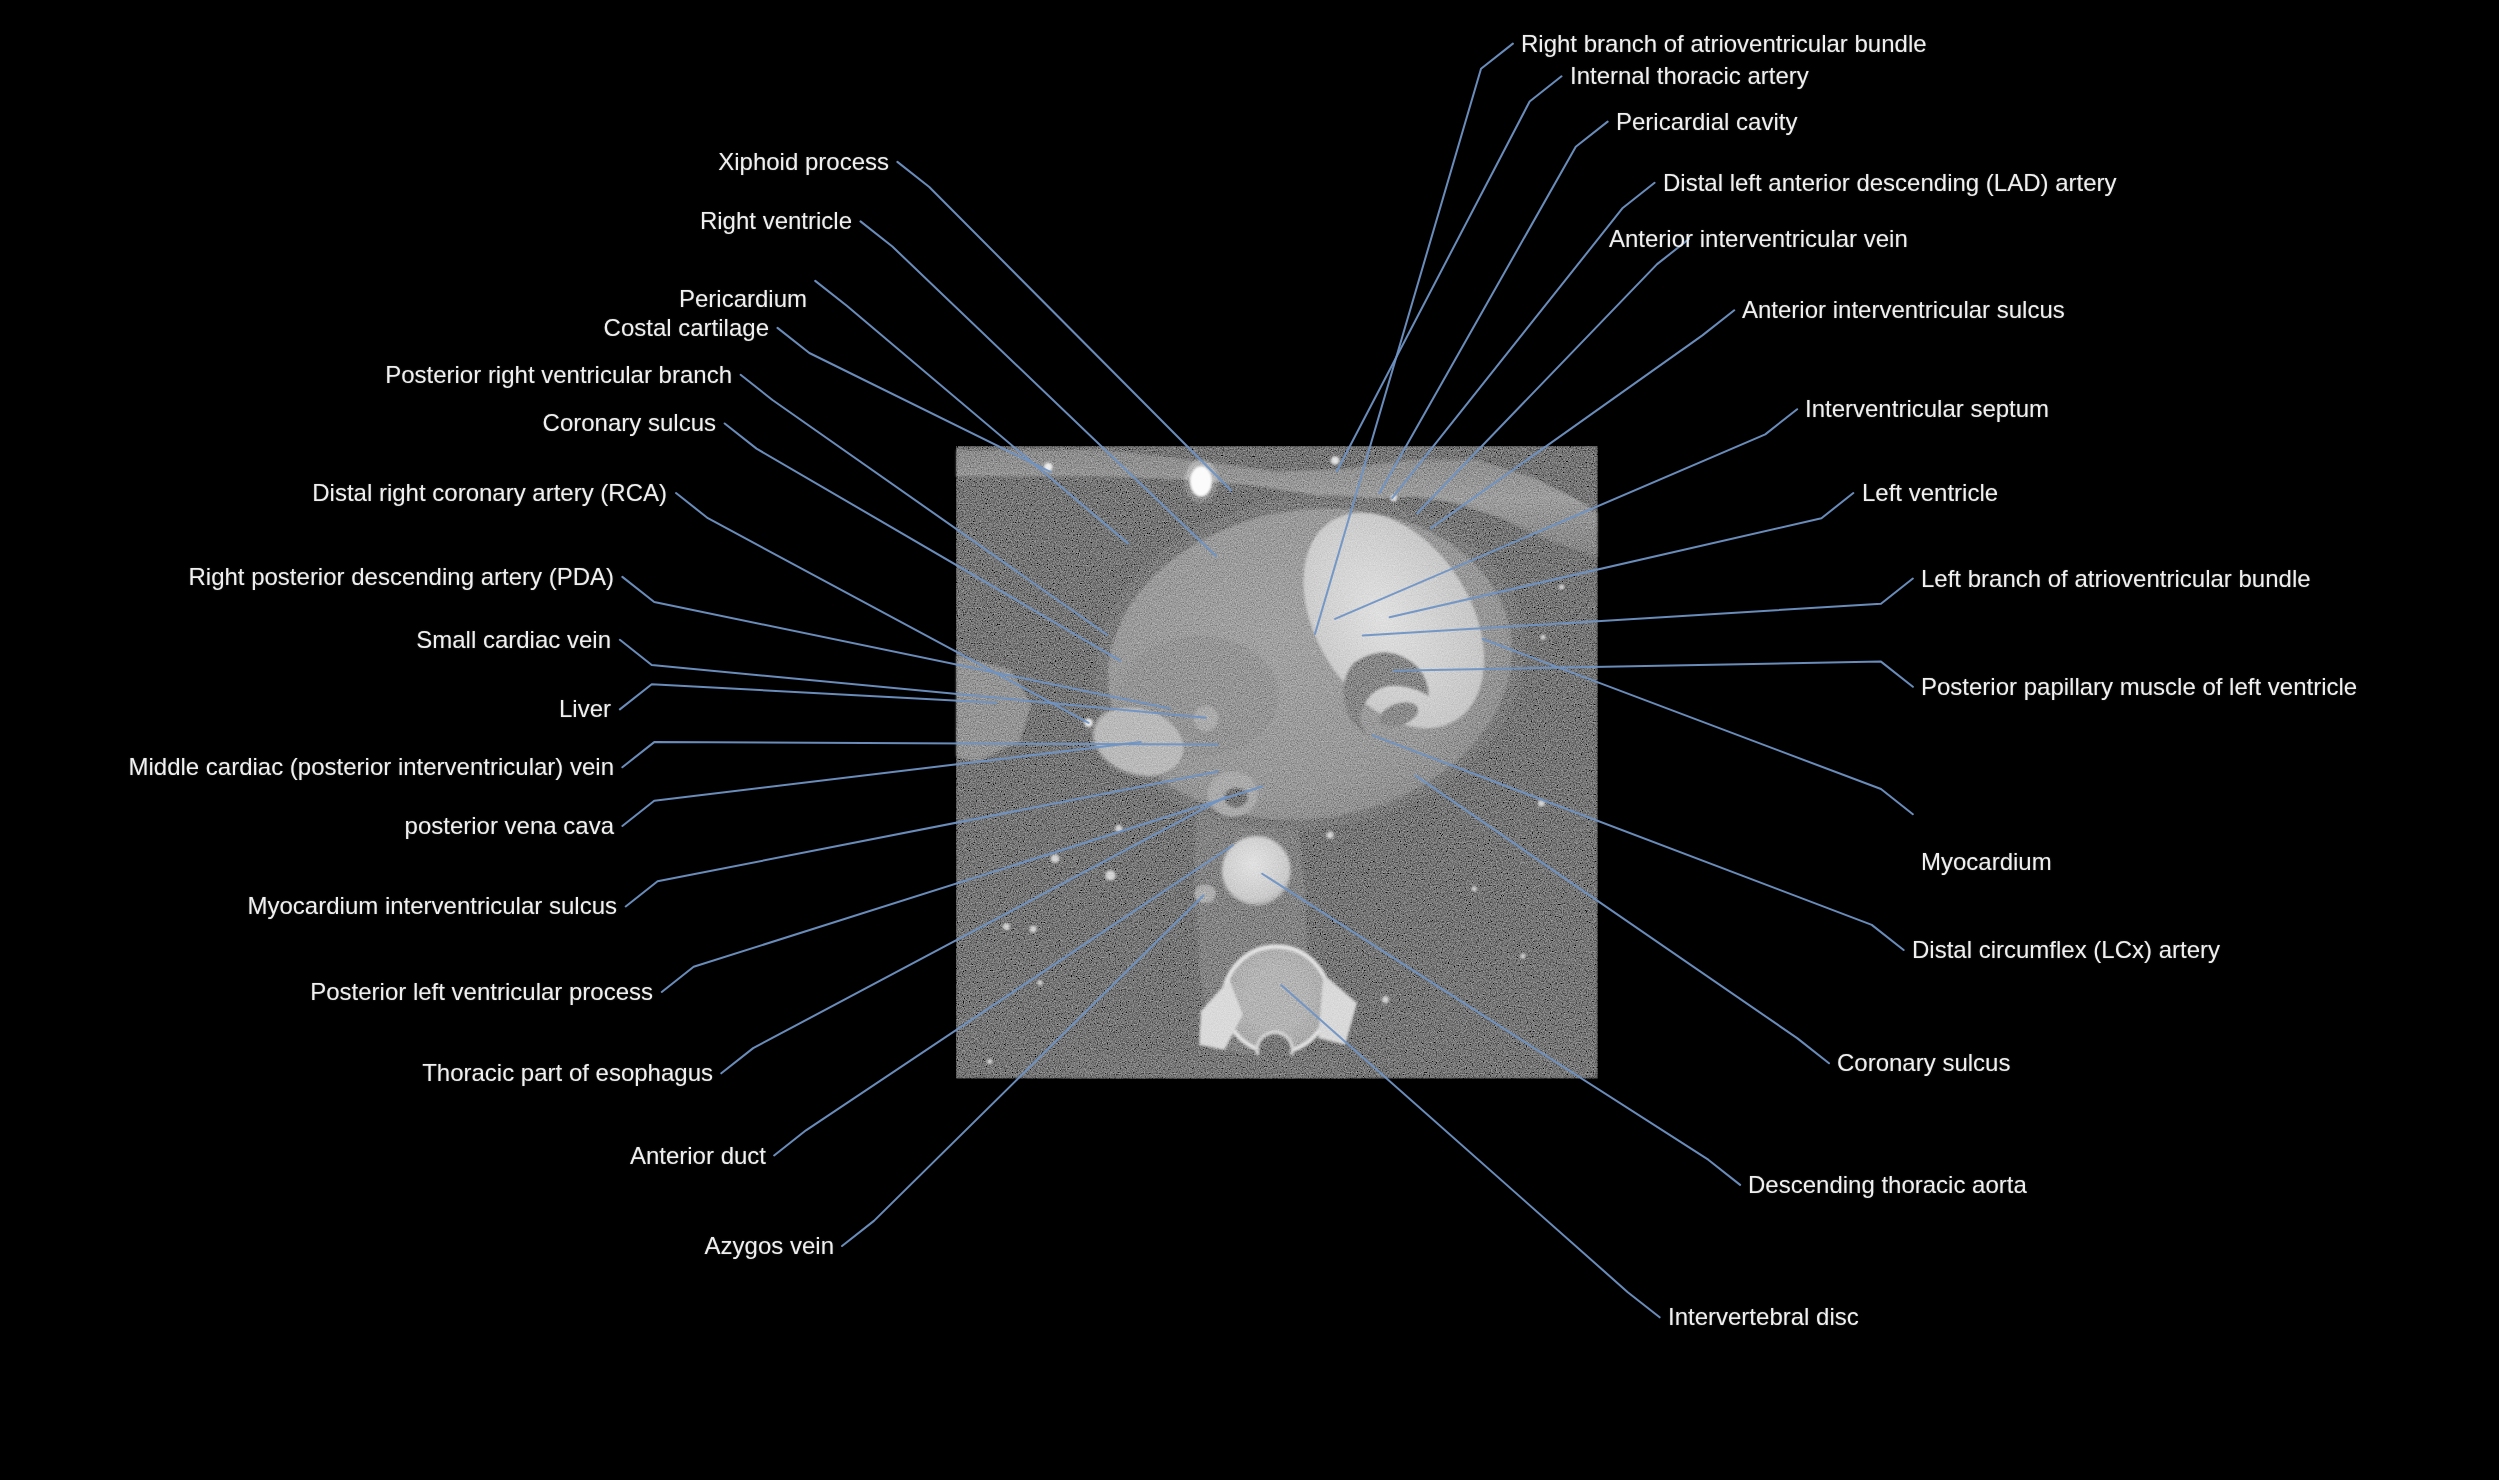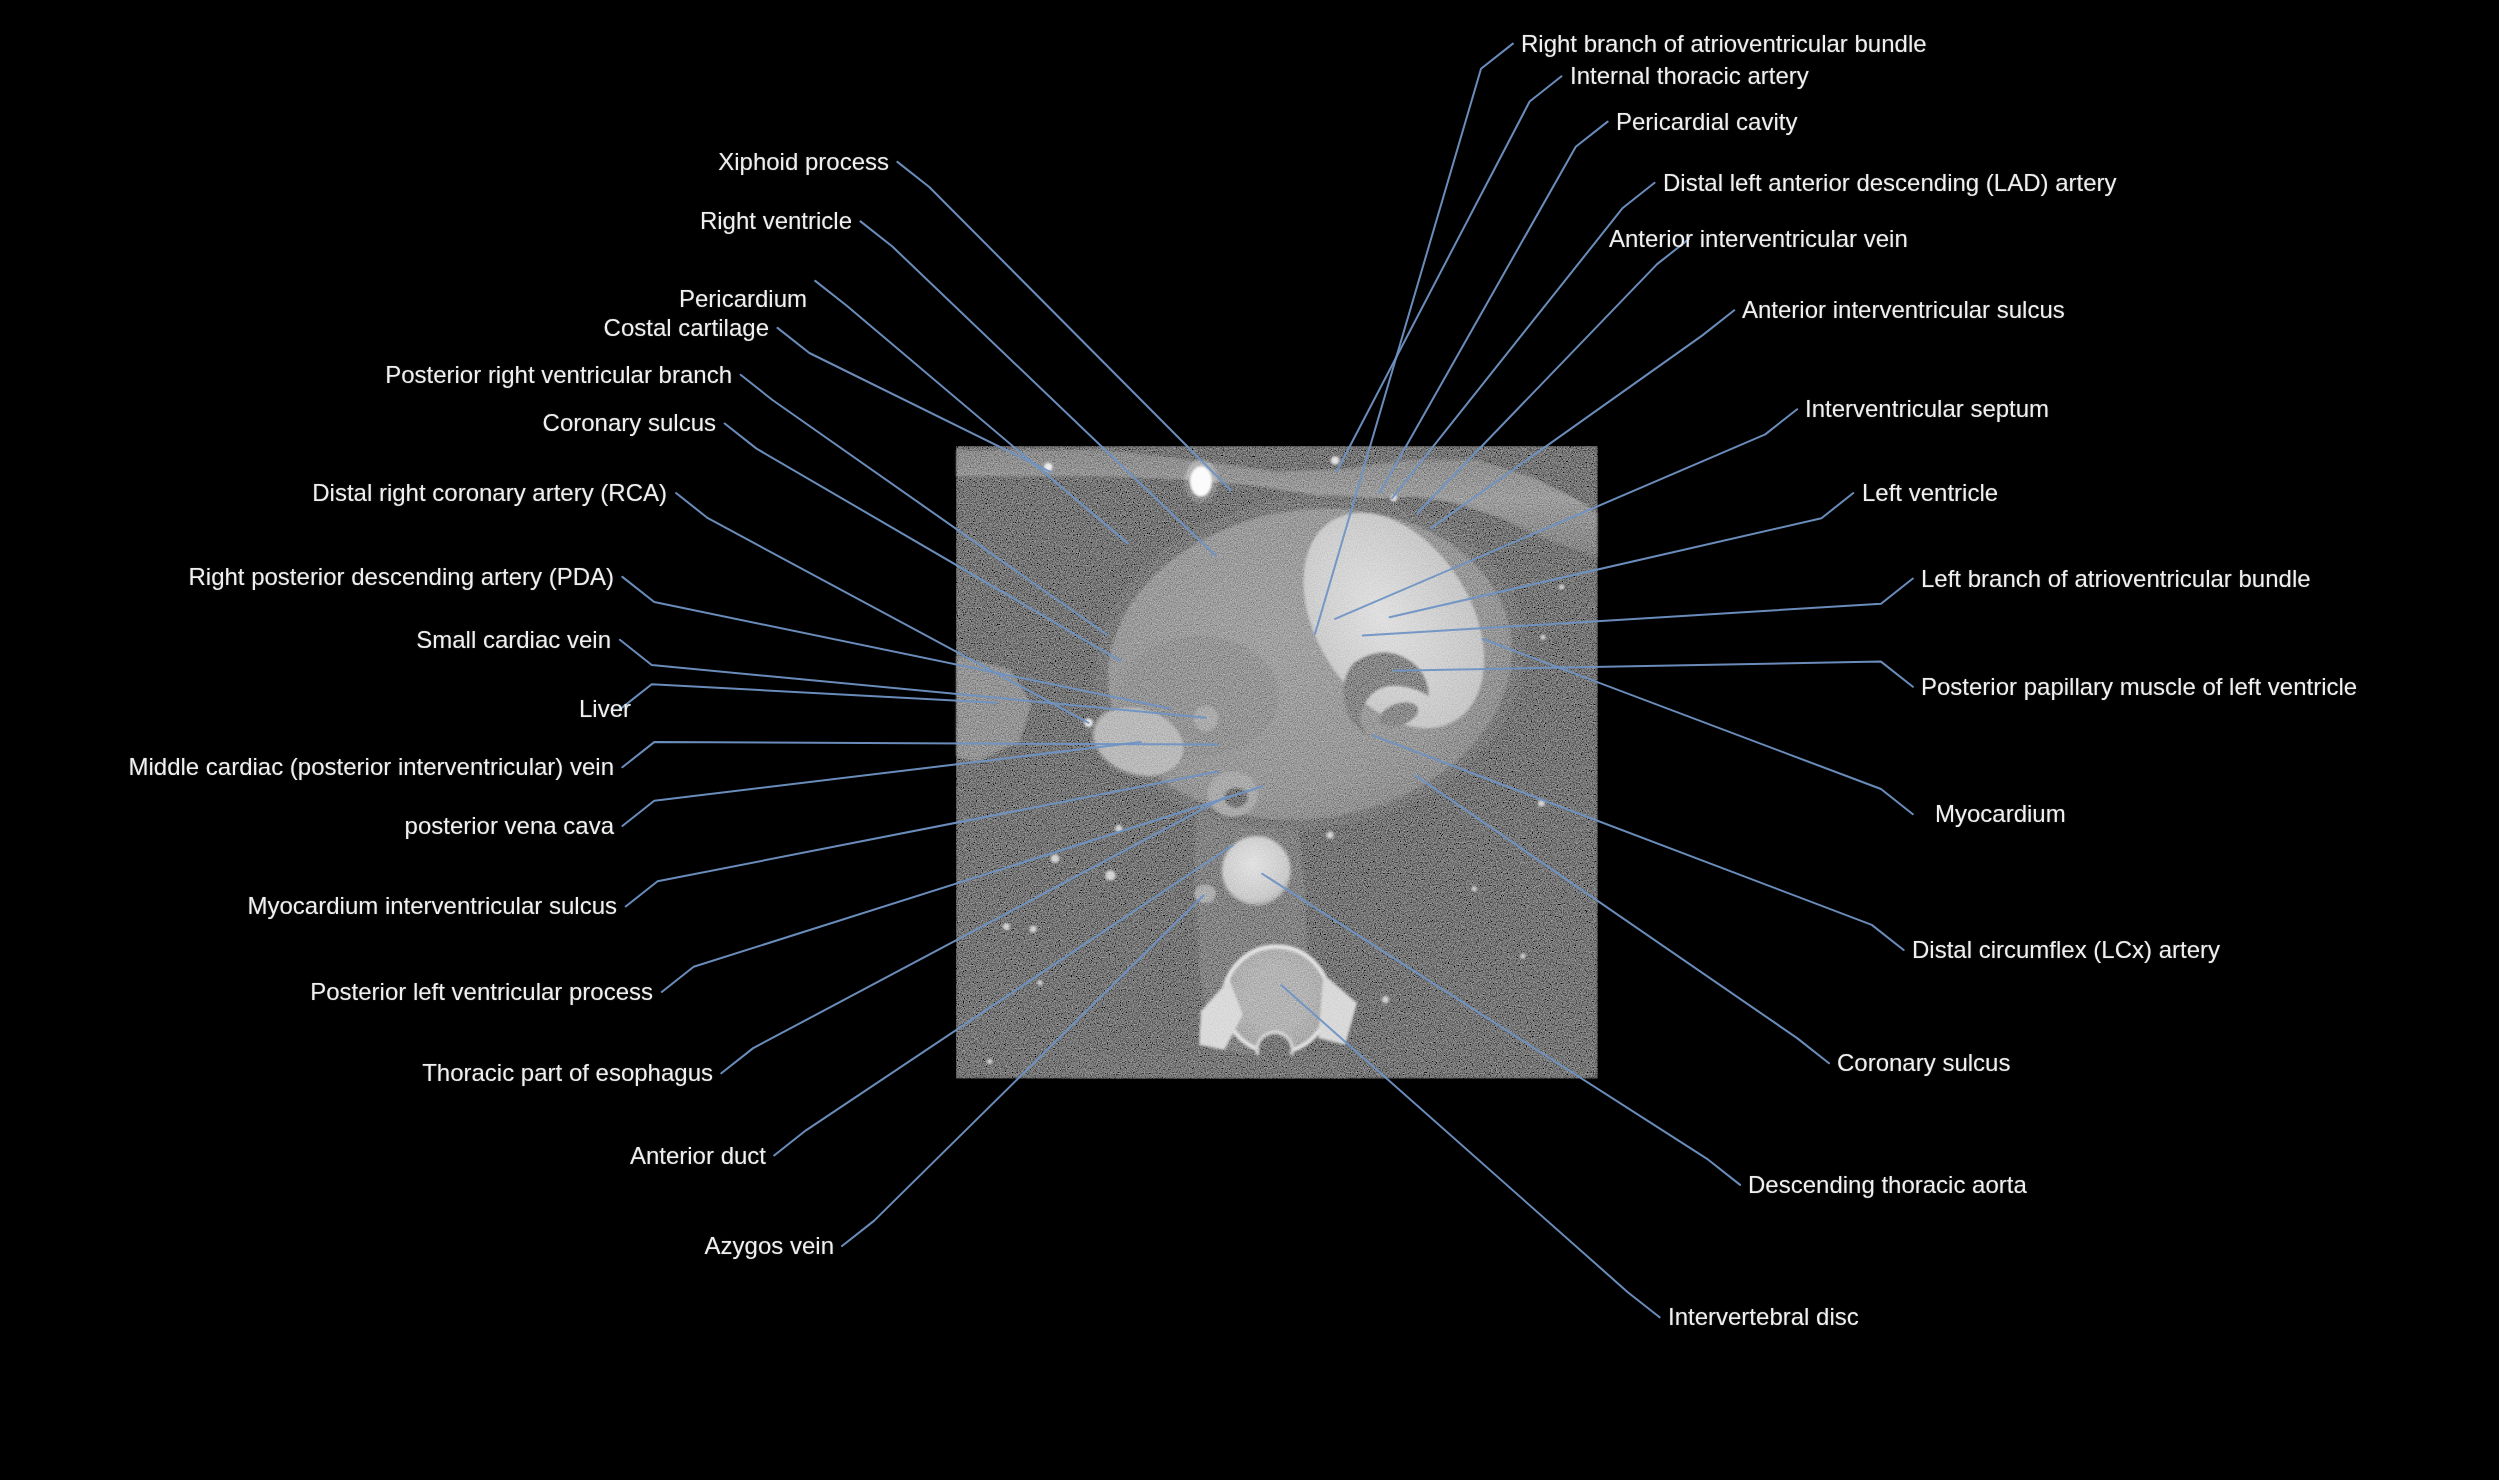--- a/index.html
+++ b/index.html
@@ -172,38 +172,38 @@
   <div id="labels-layer">
       <div class="ct-label left" style="left: 889px; top: 162px;">Xiphoid process</div>
       <div class="ct-label left" style="left: 852px; top: 221px;">Right ventricle</div>
       <div class="ct-label left" style="left: 807px; top: 299px;">Pericardium</div>
       <div class="ct-label left" style="left: 769px; top: 328px;">Costal cartilage</div>
       <div class="ct-label left" style="left: 732px; top: 375px;">Posterior right ventricular branch</div>
       <div class="ct-label left" style="left: 716px; top: 423px;">Coronary sulcus</div>
       <div class="ct-label left" style="left: 667px; top: 493px;">Distal right coronary artery (RCA)</div>
       <div class="ct-label left" style="left: 614px; top: 577px;">Right posterior descending artery (PDA)</div>
       <div class="ct-label left" style="left: 611px; top: 640px;">Small cardiac vein</div>
-      <div class="ct-label left" style="left: 611px; top: 709px; margin-left: 20px;">Liver</div>
+      <div class="ct-label left" style="left: 611px; top: 709px;">Liver</div>
       <div class="ct-label left" style="left: 614px; top: 767px;">Middle cardiac (posterior interventricular) vein</div>
       <div class="ct-label left" style="left: 614px; top: 826px;">posterior vena cava</div>
       <div class="ct-label left" style="left: 617px; top: 906px;">Myocardium interventricular sulcus</div>
       <div class="ct-label left" style="left: 653px; top: 992px;">Posterior left ventricular process</div>
       <div class="ct-label left" style="left: 713px; top: 1073px;">Thoracic part of esophagus</div>
       <div class="ct-label left" style="left: 766px; top: 1156px;">Anterior duct</div>
       <div class="ct-label left" style="left: 834px; top: 1246px;">Azygos vein</div>
       <div class="ct-label right" style="left: 1521px; top: 44px;">Right branch of atrioventricular bundle</div>
       <div class="ct-label right" style="left: 1570px; top: 76px;">Internal thoracic artery</div>
       <div class="ct-label right" style="left: 1616px; top: 122px;">Pericardial cavity</div>
       <div class="ct-label right" style="left: 1663px; top: 183px;">Distal left anterior descending (LAD) artery</div>
       <div class="ct-label right" style="left: 1609px; top: 239px;">Anterior interventricular vein</div>
       <div class="ct-label right" style="left: 1742px; top: 310px;">Anterior interventricular sulcus</div>
       <div class="ct-label right" style="left: 1805px; top: 409px;">Interventricular septum</div>
       <div class="ct-label right" style="left: 1862px; top: 493px;">Left ventricle</div>
       <div class="ct-label right" style="left: 1921px; top: 579px;">Left branch of atrioventricular bundle</div>
       <div class="ct-label right" style="left: 1921px; top: 687px;">Posterior papillary muscle of left ventricle</div>
-      <div class="ct-label right" style="left: 1921px; top: 814px; margin-left: 14px;">Myocardium</div>
+      <div class="ct-label right" style="left: 1921px; top: 862px;">Myocardium</div>
       <div class="ct-label right" style="left: 1912px; top: 950px;">Distal circumflex (LCx) artery</div>
       <div class="ct-label right" style="left: 1837px; top: 1063px;">Coronary sulcus</div>
       <div class="ct-label right" style="left: 1748px; top: 1185px;">Descending thoracic aorta</div>
       <div class="ct-label right" style="left: 1668px; top: 1317px;">Intervertebral disc</div>
     </div>
 </div>
 
 
 </body></html>

